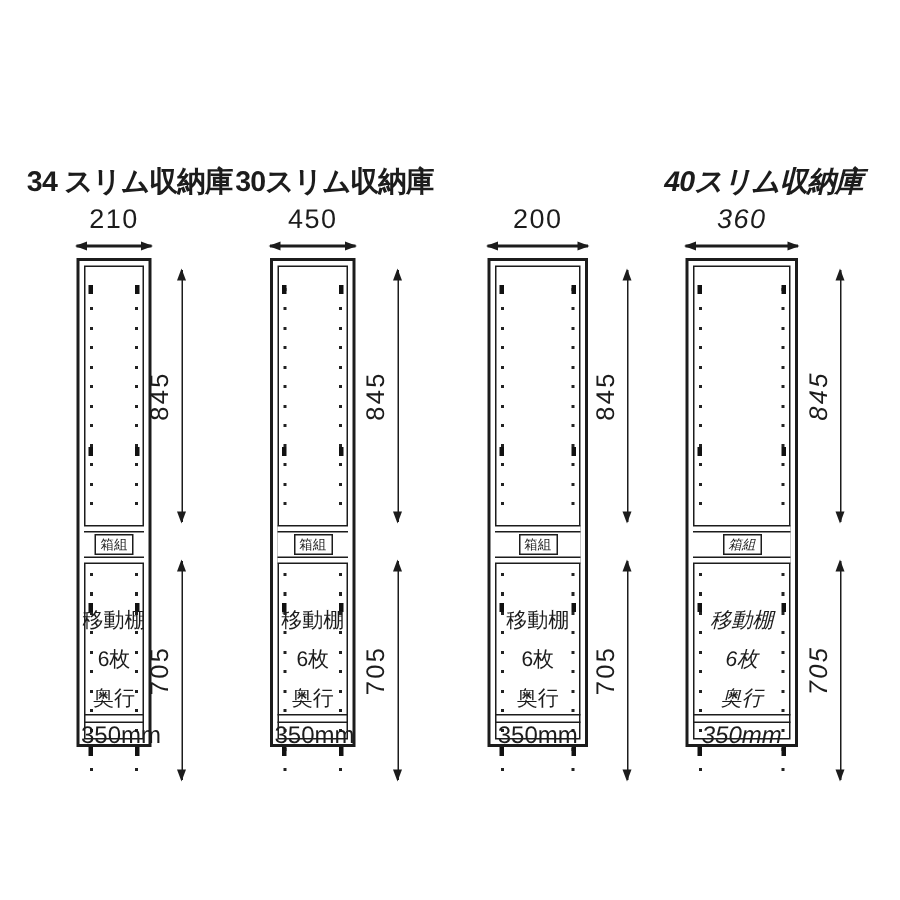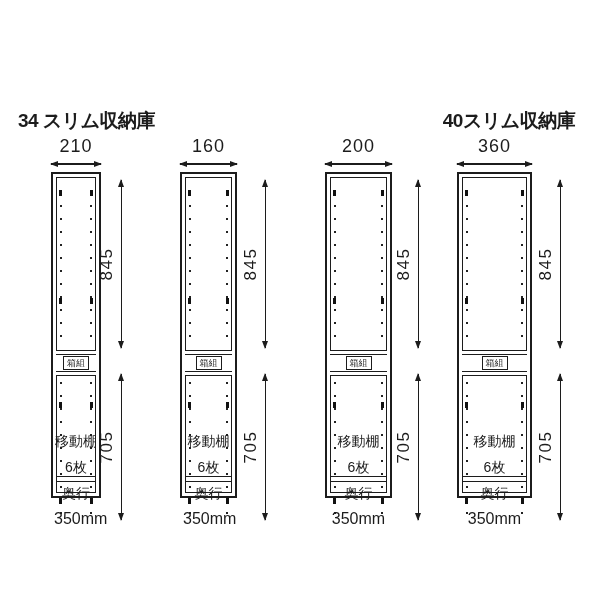--- a/index.html
+++ b/index.html
@@ -8,21 +8,21 @@
     background:#ffffff;color:#1c1c1c;
     font-family:"Liberation Sans","DejaVu Sans",sans-serif;
   }
   #canvas{position:absolute;inset:0;}
 
   
   .group{position:absolute;top:108px;height:445px;}
   .c1{left:51px;width:71px;--cw:50px;}
   .c2{left:180px;width:86px;--cw:57px;}
   .c3{left:325px;width:94px;--cw:67px;}
-  .c4{left:457px;width:104px;--cw:75px;}
+  .c4{left:457px;width:104px;font-style:italic;--cw:75px;}
 
   .title{
     position:absolute;top:0;left:50%;transform:translateX(-50%);
     white-space:nowrap;font-size:19px;font-weight:600;letter-spacing:-0.5px;
   }
   .wlabel{
     position:absolute;top:28px;left:calc(var(--cw)/2);transform:translateX(-50%);
     font-size:18px;letter-spacing:1px;
   }
   .wline{position:absolute;top:55px;left:0;width:var(--cw);height:1.5px;background:#1c1c1c;}
@@ -50,21 +50,21 @@
   .band::before{content:"";position:absolute;left:0;right:0;top:3px;border-top:1px solid #1c1c1c;}
   .band::after{content:"";position:absolute;left:0;right:0;bottom:3px;border-top:1px solid #1c1c1c;}
   .frame{
     position:absolute;left:50%;top:50%;transform:translate(-50%,-50%);
     border:1px solid #1c1c1c;padding:0 3px;font-size:9px;line-height:12px;
     white-space:nowrap;background:#fff;z-index:3;
   }
 
   .shelf-text{
     position:absolute;left:1px;right:1px;top:226px;text-align:center;
-    font-size:14px;line-height:26px;font-weight:500;z-index:1;margin-top:28px;
+    font-size:14px;line-height:26px;font-weight:500;z-index:1;
   }
   .ln{display:block;white-space:nowrap;}
   .ln-small{font-size:16px;}
 
   .bottom-shelf{
     position:absolute;left:3px;right:3px;bottom:14px;height:6px;box-sizing:border-box;
     border-top:1.5px solid #1c1c1c;border-bottom:1.5px solid #1c1c1c;
   }
 
   
@@ -142,22 +142,23 @@
 
     <div class="vdim vdim-lower">
       <div class="arr arr-up"></div>
       <div class="arr arr-down"></div>
       <div class="dlabel">705</div>
     </div>
 
   </div>
     <div class="group c2">
 
-
-    <div class="wlabel">160</div>
+    <div class="title">30スリム収納庫</div>
+
+    <div class="wlabel">450</div>
 
     <div class="wline">
       <div class="arr arr-left"></div>
       <div class="arr arr-right"></div>
     </div>
 
     <div class="cabinet">
       <div class="inner"></div>
 
       <div class="dots dl du"></div>

